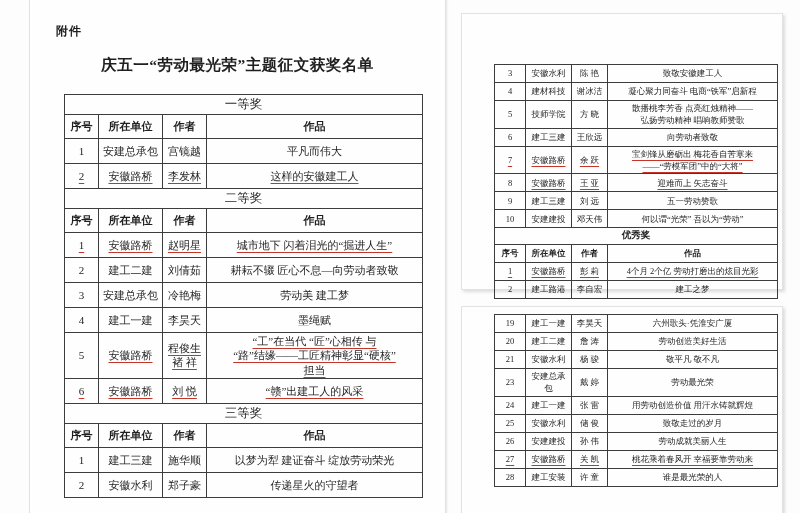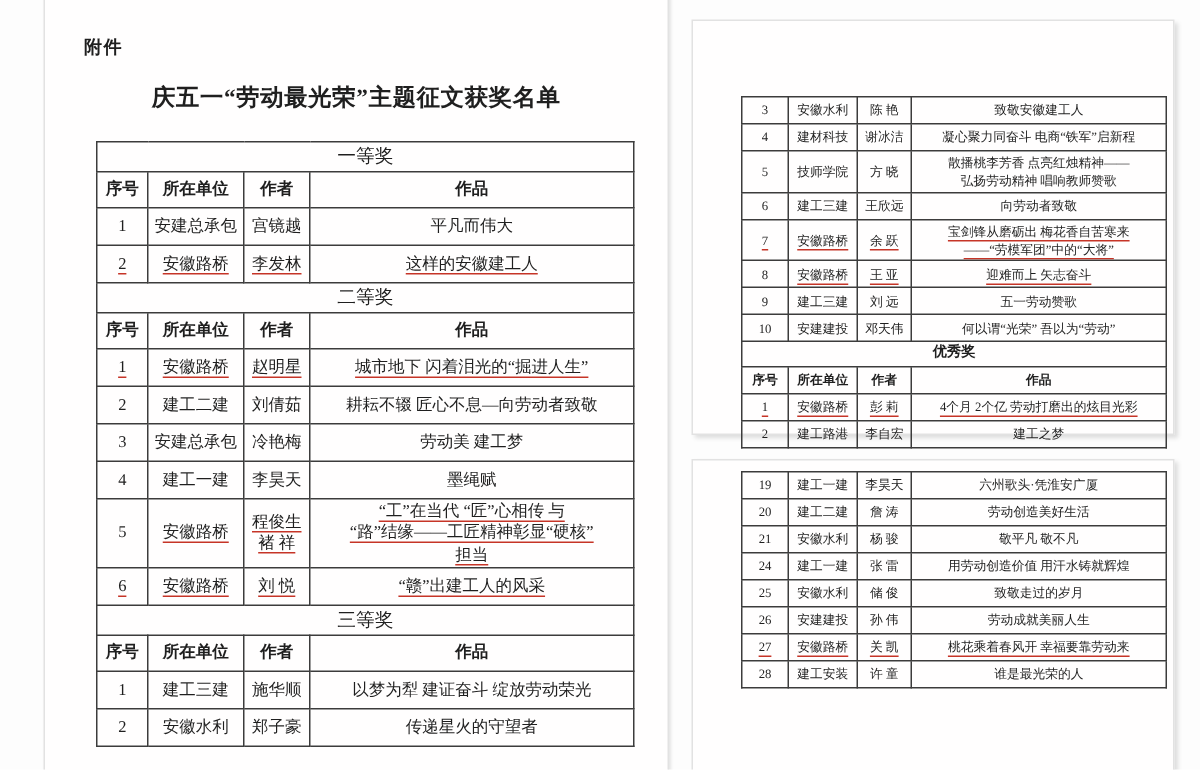--- a/index.html
+++ b/index.html
@@ -251,20 +251,26 @@
           <td><span>詹 涛</span></td>
           <td><span>劳动创造美好生活</span></td>
         </tr>
         <tr>
           <td><span>21</span></td>
           <td><span>安徽水利</span></td>
           <td><span>杨 骏</span></td>
           <td><span>敬平凡 敬不凡</span></td>
         </tr>
         <tr>
+          <td><span>23</span></td>
+          <td><span>安建总承包</span></td>
+          <td><span>戴 婷</span></td>
+          <td><span>劳动最光荣</span></td>
+        </tr>
+        <tr>
           <td><span>24</span></td>
           <td><span>建工一建</span></td>
           <td><span>张 雷</span></td>
           <td><span>用劳动创造价值 用汗水铸就辉煌</span></td>
         </tr>
         <tr>
           <td><span>25</span></td>
           <td><span>安徽水利</span></td>
           <td><span>储 俊</span></td>
           <td><span>致敬走过的岁月</span></td>

